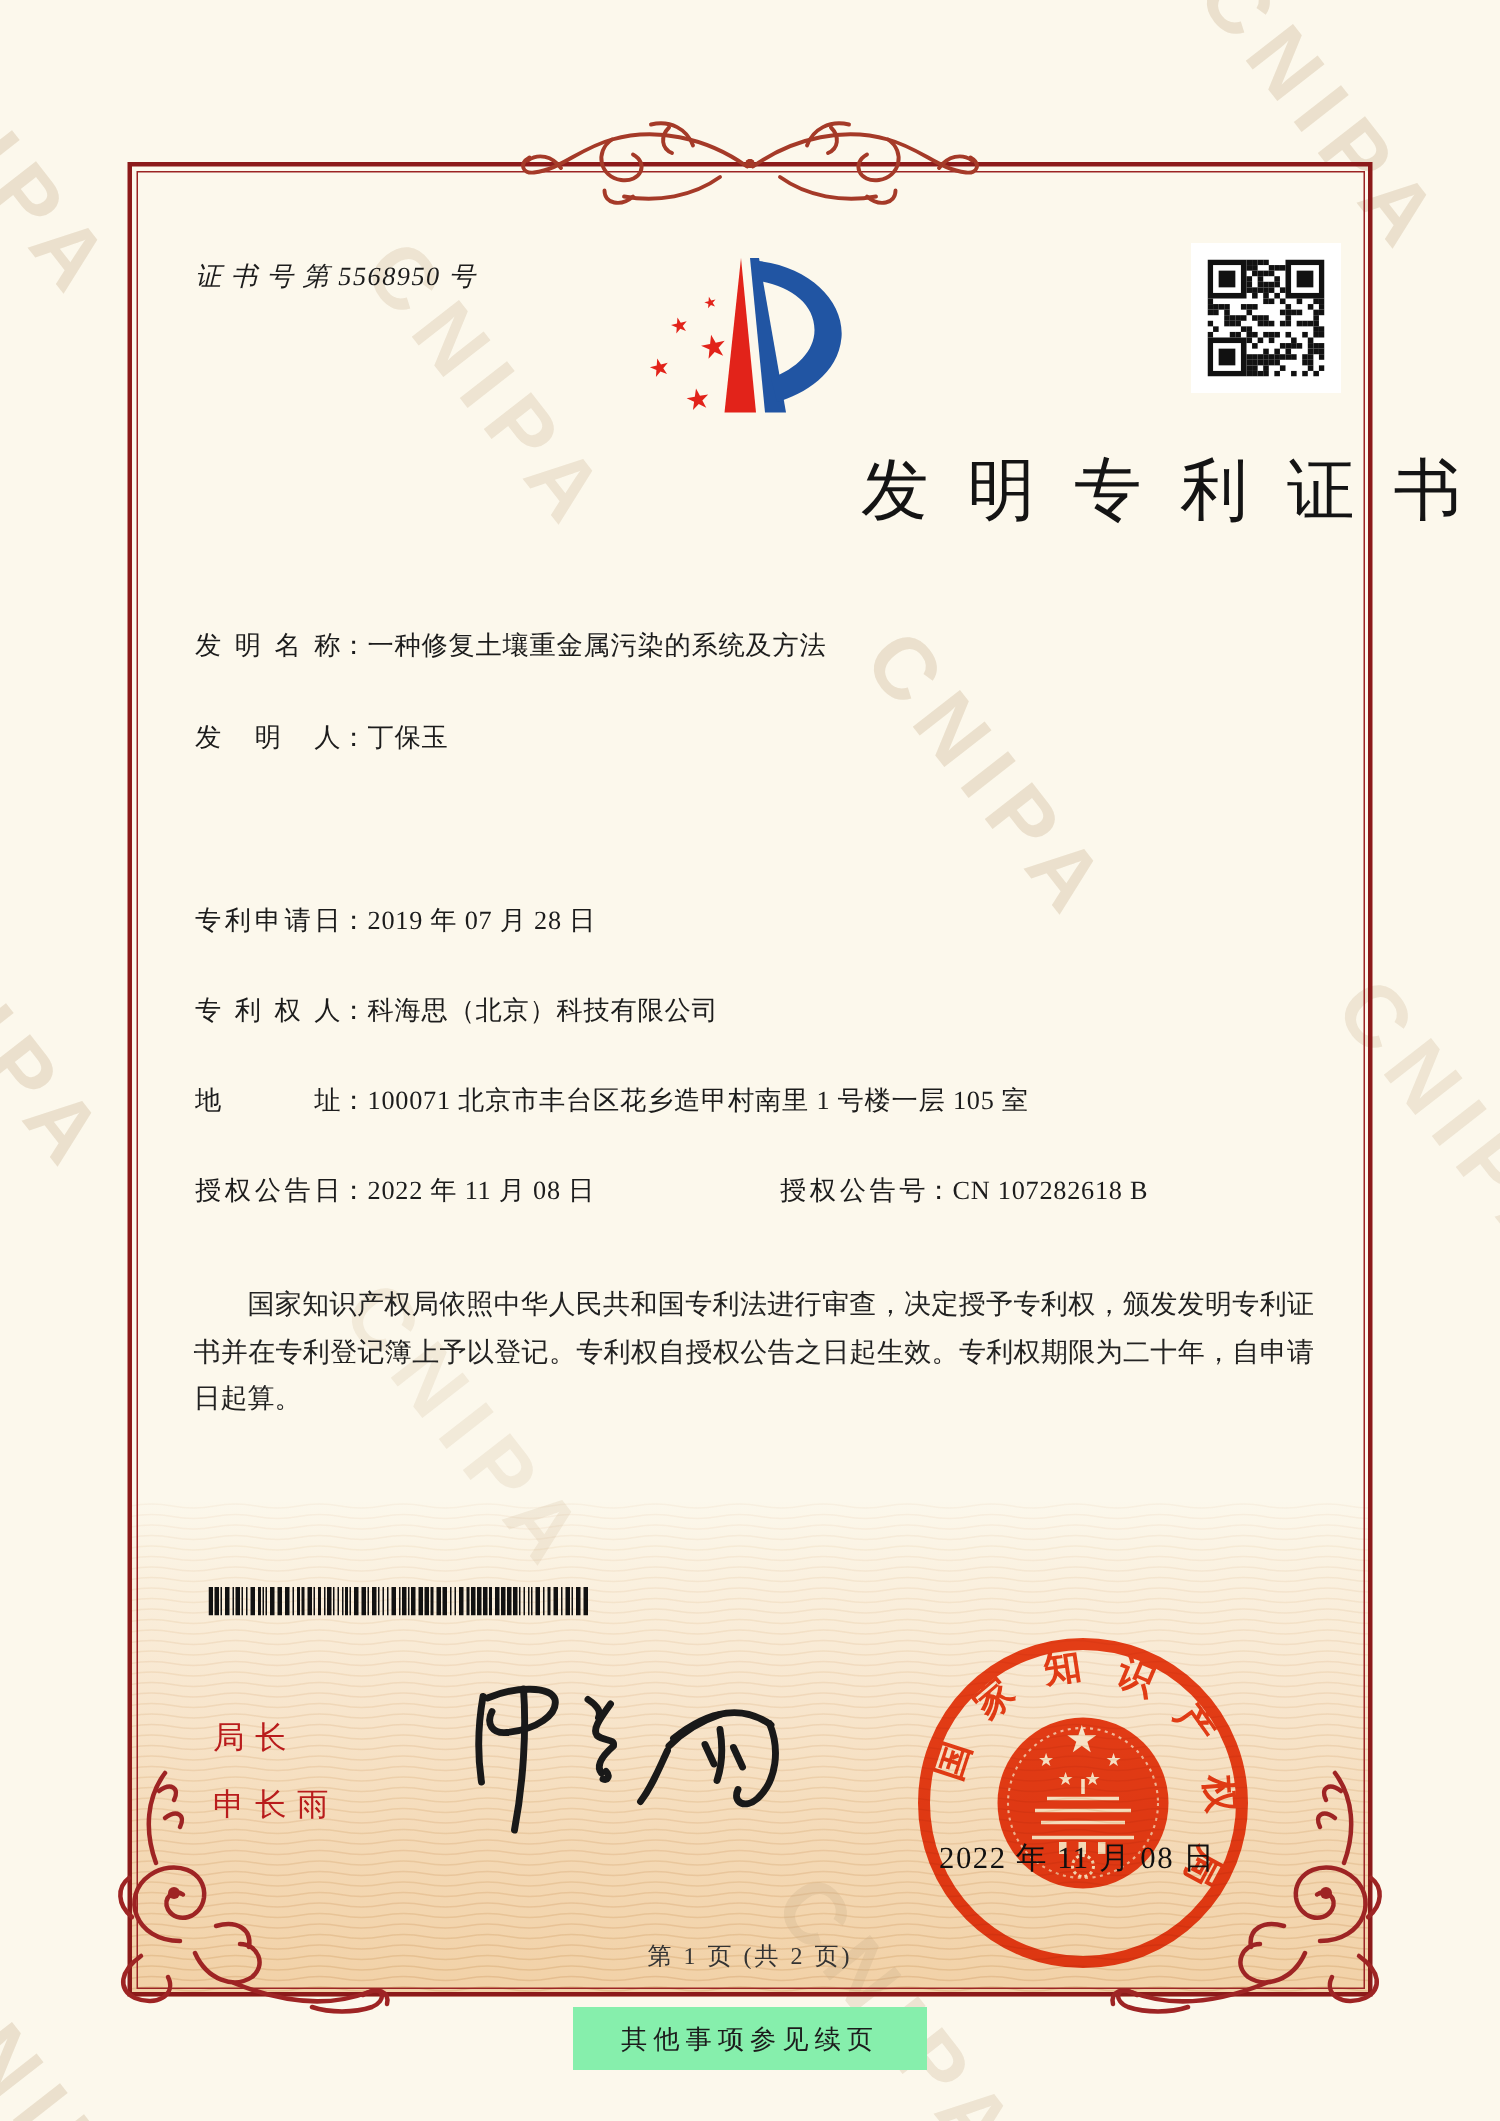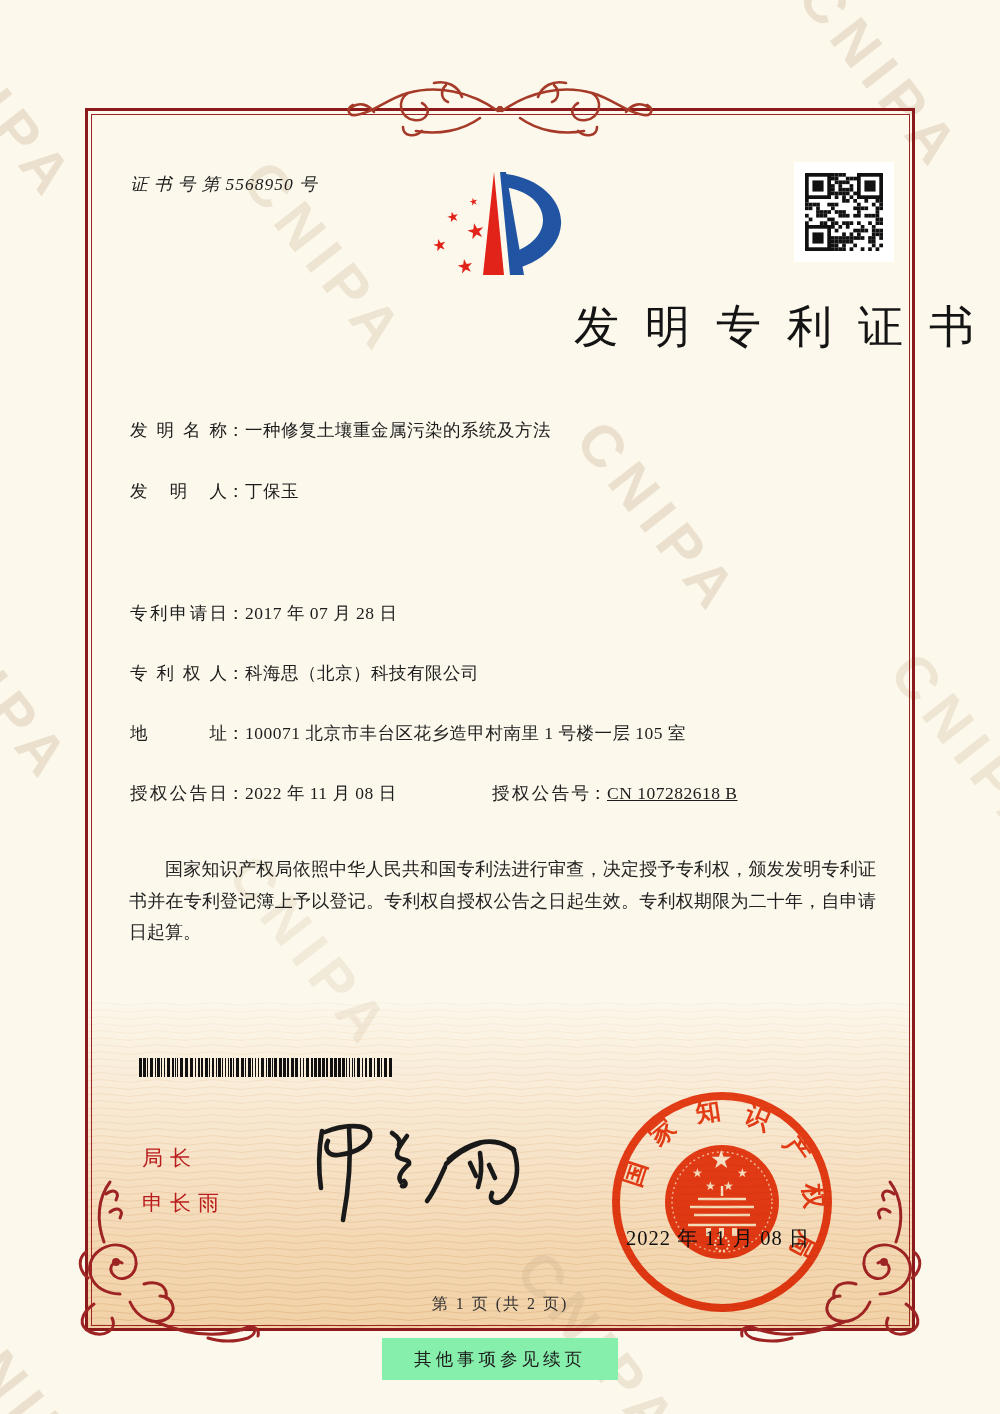--- a/index.html
+++ b/index.html
@@ -40,21 +40,21 @@
   .logo{position:absolute;left:424px;top:168px;width:152px;height:122px;z-index:3;}
   .title{
     position:absolute;left:0;top:297px;width:100%;text-align:right;
     font-size:45px;letter-spacing:26px;text-indent:26px;color:#141414;z-index:3;
   }
   
   .frow{position:absolute;left:130px;font-size:17.5px;z-index:3;white-space:nowrap;}
   .flabel{display:inline-block;width:97px;text-align:justify;text-align-last:justify;vertical-align:bottom;}
   .fcolon{display:inline-block;width:18px;}
   .fval{letter-spacing:0.5px;text-align:right;}
-  .frow2{position:absolute;left:492px;font-size:17.5px;z-index:3;white-space:nowrap;text-decoration:underline;}
+  .frow2{position:absolute;left:520px;font-size:17.5px;z-index:3;white-space:nowrap;}
   
   .bodytext{
     position:absolute;left:129px;top:826px;width:747px;z-index:3;
     font-size:18px;line-height:31.5px;text-align:justify;color:#222;margin-top:28px;
   }
   .bodytext p{margin:0;text-indent:2em;}
   
   .barcode{position:absolute;left:139px;top:1058px;z-index:3;}
   .director{position:absolute;left:142px;top:1144px;z-index:3;
     font-family:"Liberation Sans","DejaVu Sans",sans-serif;font-size:21px;letter-spacing:7px;color:#b91c1c;}
@@ -370,21 +370,21 @@
 
   <div class="title">发明专利证书</div>
 
   <div class="frow" style="top:418px">
     <span class="flabel">发明名称</span><span class="fcolon">：</span><span class="fval">一种修复土壤重金属污染的系统及方法</span>
   </div>
   <div class="frow" style="top:479px">
     <span class="flabel">发明人</span><span class="fcolon">：</span><span class="fval">丁保玉</span>
   </div>
   <div class="frow" style="top:601px">
-    <span class="flabel">专利申请日</span><span class="fcolon">：</span><span class="fval">2017 年 07 月 28 日</span>
+    <span class="flabel">专利申请日</span><span class="fcolon">：</span><span class="fval">2019 年 07 月 28 日</span>
   </div>
   <div class="frow" style="top:661px">
     <span class="flabel">专利权人</span><span class="fcolon">：</span><span class="fval">科海思（北京）科技有限公司</span>
   </div>
   <div class="frow" style="top:721px">
     <span class="flabel">地址</span><span class="fcolon">：</span><span class="fval">100071 北京市丰台区花乡造甲村南里 1 号楼一层 105 室</span>
   </div>
   <div class="frow" style="top:781px">
     <span class="flabel">授权公告日</span><span class="fcolon">：</span><span class="fval">2022 年 11 月 08 日</span>
   </div>

